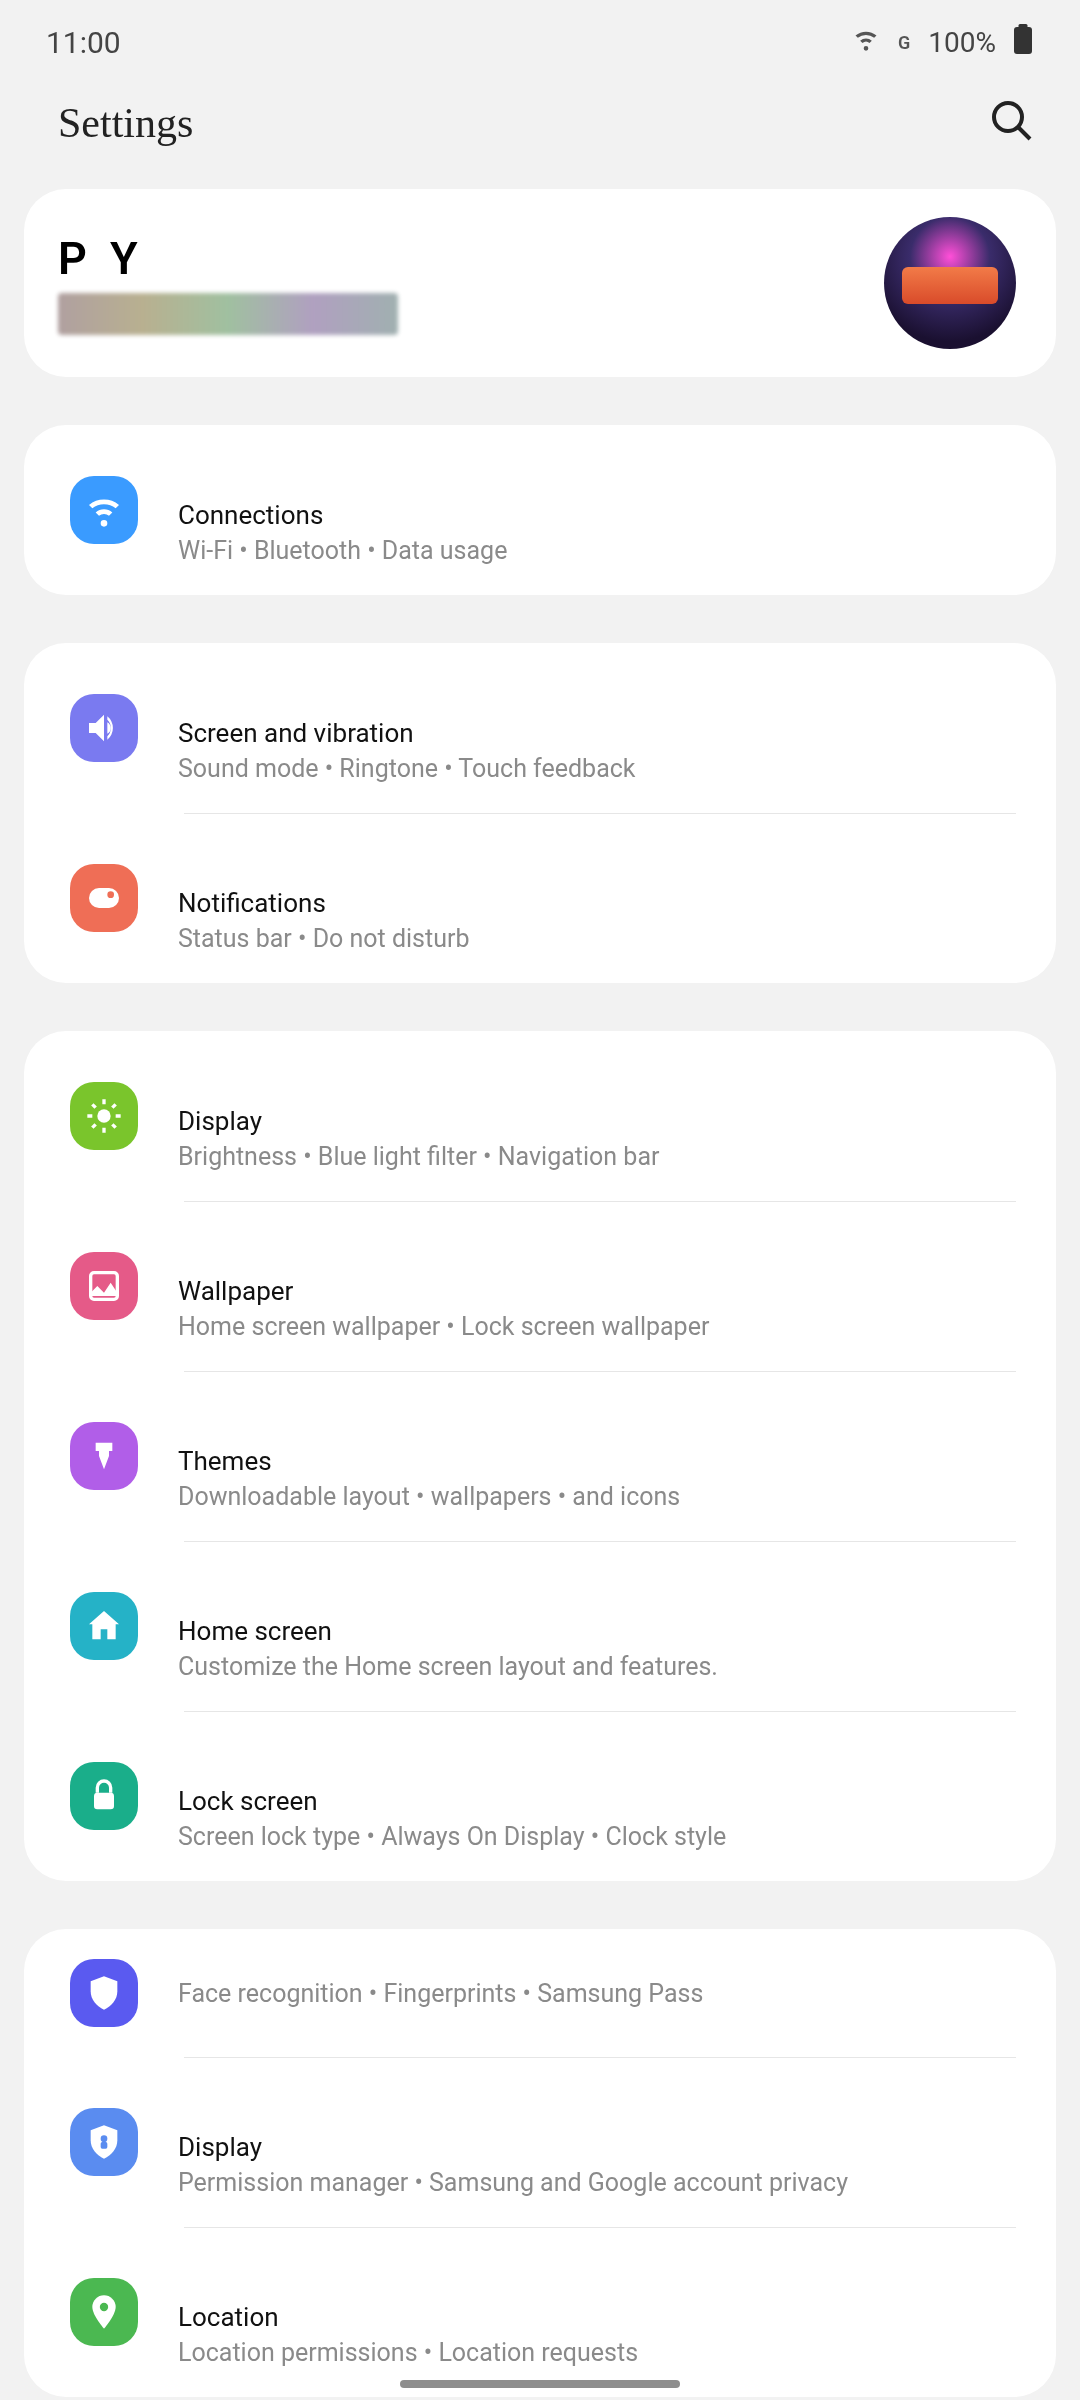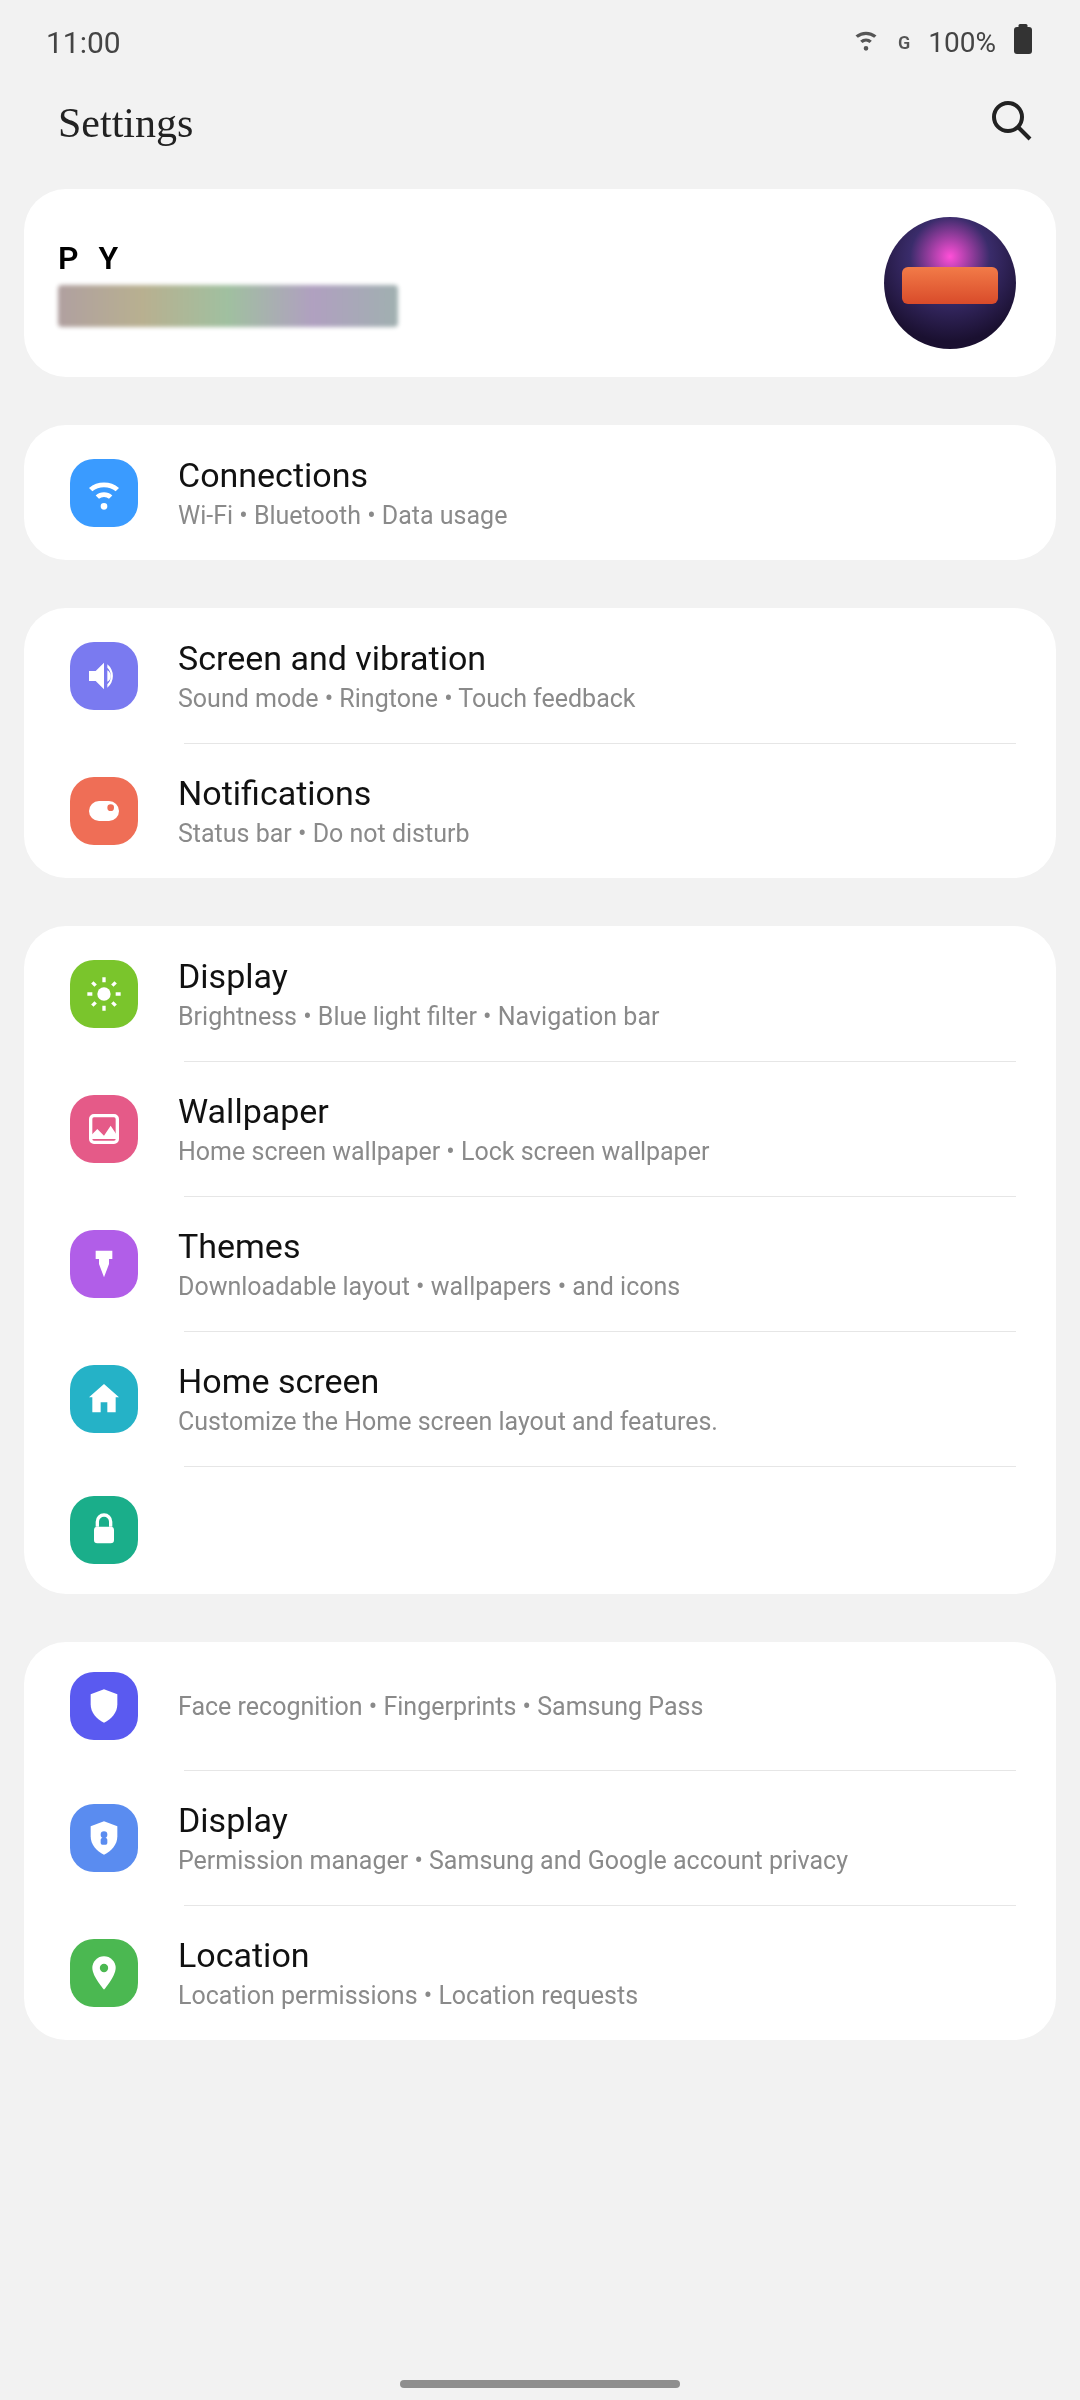--- a/index.html
+++ b/index.html
@@ -37,21 +37,21 @@
     margin-bottom: 48px;
     overflow: hidden;
   }
   .profile-row {
     display: flex;
     align-items: center;
     justify-content: space-between;
     padding: 28px 40px 28px 34px;
   }
   .profile-text { display: flex; flex-direction: column; gap: 8px; }
-  .profile-name { font-size: 32px; font-weight: 600; letter-spacing: 6px; }
+  .profile-name { font-size: 45px; font-weight: 600; letter-spacing: 6px; }
   .profile-blur {
     width: 340px; height: 42px;
     background: linear-gradient(90deg, #b0a0a0, #b8b090, #a0c0a0, #b0a0c0, #a0b0b0);
     filter: blur(2px);
     border-radius: 4px;
   }
   .avatar {
     width: 132px; height: 132px; border-radius: 50%;
     background: radial-gradient(circle at 50% 30%, #ff4fd8 0%, #3a2c6b 35%, #1a1030 75%);
     position: relative;
@@ -77,21 +77,21 @@
     height: 1px; background: #e6e6e6;
   }
   .icon-tile {
     width: 68px; height: 68px;
     border-radius: 24px;
     display: flex; align-items: center; justify-content: center;
     flex-shrink: 0;
   }
   .icon-tile svg { width: 40px; height: 40px; fill: #fff; }
   .setting-text { display: flex; flex-direction: column; gap: 6px; }
-  .setting-title { font-size: 34px; color: #111; }
+  .setting-title { font-size: 26px; color: #111; margin-top: 45px; }
   .setting-sub { font-size: 25px; color: #8a8a8a; }
   .nav-handle {
     position: absolute;
     bottom: 12px; left: 50%; transform: translateX(-50%);
     width: 280px; height: 8px;
     background: #8e8e8e; border-radius: 4px;
   }
 </style>
 </head>
 <body>
@@ -233,20 +233,24 @@
         <div class="setting-sub">Customize the Home screen layout and features.</div>
       </div>
     </div>
     <div class="setting-row">
       <div class="icon-tile" style="background:#1aae8a">
         <svg viewBox="0 0 24 24">
             <rect x="6" y="10" width="12" height="10" rx="2"></rect>
             <path d="M8 10V7a4 4 0 018 0v3" fill="none" stroke="#fff" stroke-width="2"></path>
           </svg>
       </div>
+      <div class="setting-text">
+        <div class="setting-title">Lock screen</div>
+        <div class="setting-sub">Screen lock type  •  Always On Display  •  Clock style</div>
+      </div>
     </div>
   </div>
 
   <div class="card" style="margin-bottom:0;">
     <div class="setting-row">
       <div class="icon-tile" style="background:#5a5af0">
         <svg viewBox="0 0 24 24">
             <path d="M12 2l8 3v6c0 5-3.5 9-8 11-4.5-2-8-6-8-11V5z"></path>
           </svg>
       </div>

